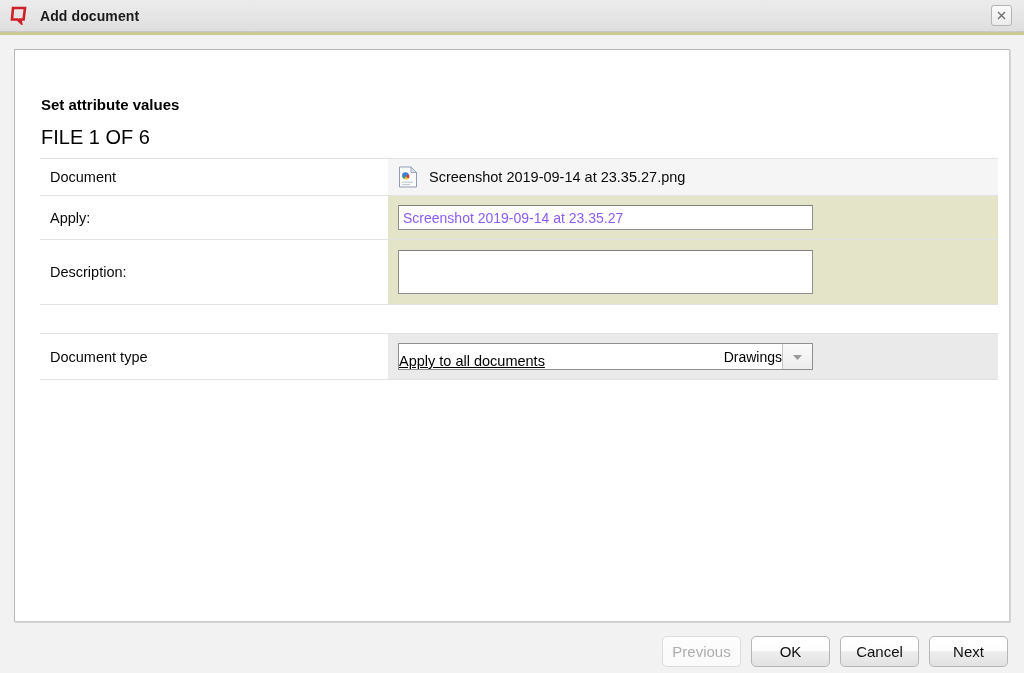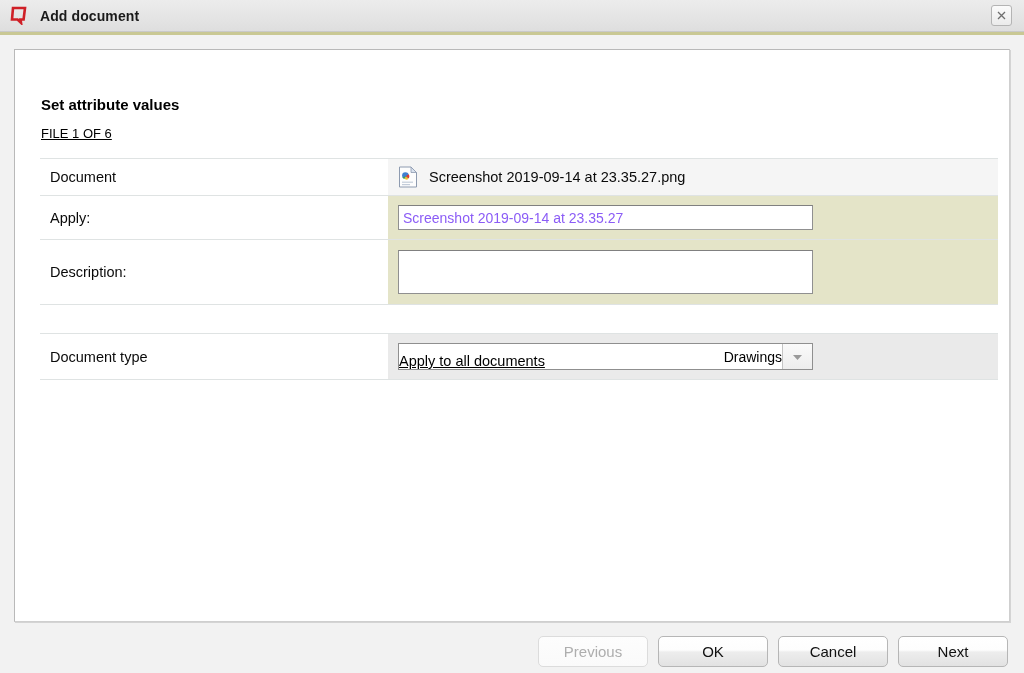--- a/index.html
+++ b/index.html
@@ -99,23 +99,22 @@
     left: 26px;
     top: 46px;
     font-size: 15px;
     font-weight: bold;
     color: #000;
   }
   .fileof {
     position: absolute;
     left: 26px;
     top: 76px;
-    font-size: 13px;
-    color: #000;
-    text-decoration: underline;
+    font-size: 20px;
+    color: #000;
   }
 
   
   .attr-table {
     position: absolute;
     left: 25px;
     top: 108px;
     width: 958px;
   }
   .row {
@@ -240,21 +239,21 @@
     height: 58px;
     background: #f2f2f2;
     display: flex;
     align-items: center;
     justify-content: flex-end;
     padding-right: 16px;
     gap: 10px;
     box-sizing: border-box;
   }
   .btn {
-    width: 110px;
+    width: 79px;
     height: 31px;
     box-sizing: border-box;
     border: 1px solid #b6b6b6;
     border-radius: 5px;
     background: linear-gradient(to bottom, #ffffff 0%, #fdfdfd 45%, #ededed 52%, #e2e2e2 100%);
     font-family: "Liberation Sans", sans-serif;
     font-size: 15px;
     color: #101010;
     cursor: pointer;
     display: flex;

